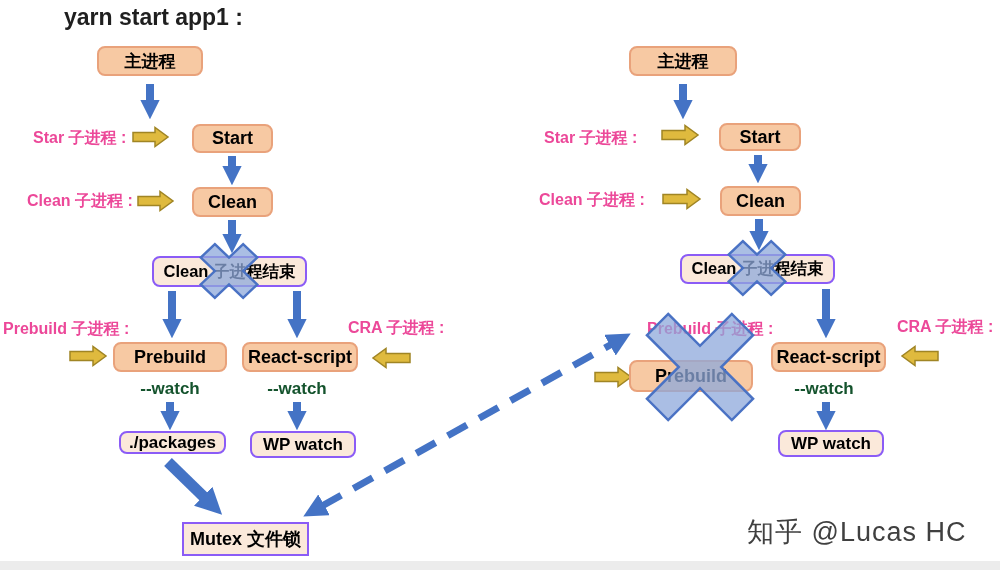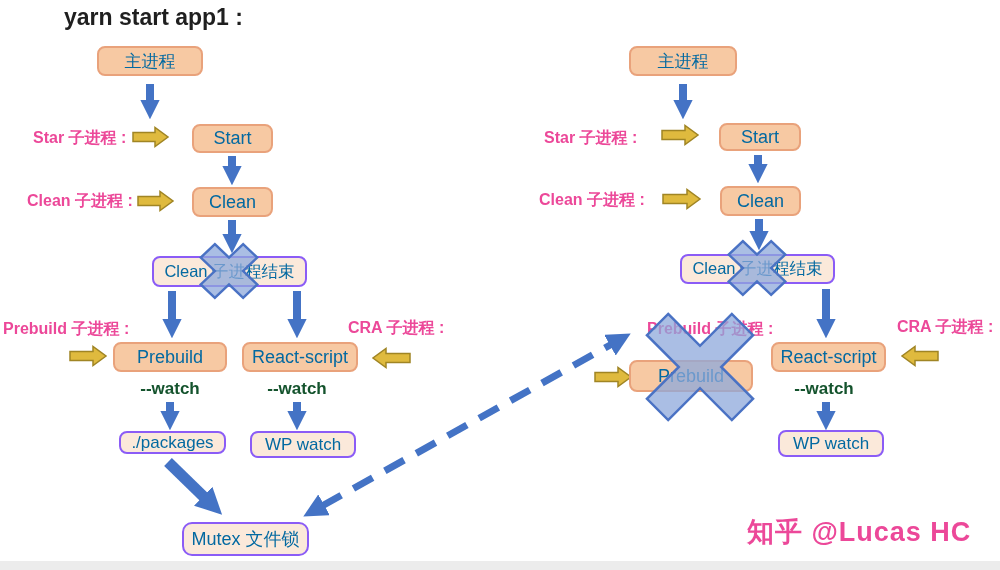--- a/index.html
+++ b/index.html
@@ -9,33 +9,33 @@
   }
   .layer{position:absolute;left:0;top:0;width:1000px;height:570px;pointer-events:none;}
   .layer.bottom{z-index:1;}
   .layer.top{z-index:3;}
   .title{
     position:absolute;z-index:2;font-size:23px;font-weight:700;color:#1f1f1f;white-space:nowrap;
   }
   .node{
     position:absolute;z-index:2;display:flex;align-items:center;justify-content:center;
     background:#f7c9a3;border:2px solid #e9a27b;border-radius:8px;
-    font-size:18px;font-weight:400;color:#0369a1;white-space:nowrap;box-sizing:border-box;
+    font-size:18px;font-weight:700;color:#000000;white-space:nowrap;box-sizing:border-box;
   }
   .node.light{
     background:#fbe9da;border:2px solid #8b5cf6;border-radius:8px;font-size:16.5px;
   }
   .label{
     position:absolute;z-index:2;font-size:16px;font-weight:700;color:#ec4899;white-space:nowrap;
   }
   .watch{
     position:absolute;z-index:2;width:80px;text-align:center;font-size:17px;font-weight:700;color:#14532d;white-space:nowrap;
   }
   .watermark{
-    position:absolute;z-index:2;font-size:27px;font-weight:700;color:#ec4899;letter-spacing:1px;white-space:nowrap;
+    position:absolute;z-index:2;font-size:27px;font-weight:400;color:#404040;letter-spacing:1px;white-space:nowrap;
   }
   .bottom-strip{
     position:absolute;z-index:0;left:0;top:561px;width:1000px;height:9px;background:#ececec;
   }
 </style>
 </head>
 <body>
 
 <div class="canvas">
 
@@ -102,21 +102,21 @@
   <div class="label" style="left:3px;top:319px">Prebuild 子进程 :</div>
   <div class="node" style="left:113px;top:342px;width:114px;height:30px">Prebuild</div>
   <div class="watch" style="left:130px;top:379px">--watch</div>
   <div class="node light" style="left:119px;top:431px;width:107px;height:23px;font-size:17px">./packages</div>
 
   <div class="label" style="left:348px;top:318px">CRA 子进程 :</div>
   <div class="node" style="left:242px;top:342px;width:116px;height:30px">React-script</div>
   <div class="watch" style="left:257px;top:379px">--watch</div>
   <div class="node light" style="left:250px;top:431px;width:106px;height:27px;font-size:17px">WP watch</div>
 
-  <div class="node light" style="left:182px;top:522px;width:127px;height:34px;font-size:18px;border-radius:10px">Mutex 文件锁</div>
+  <div class="node light" style="left:182px;top:522px;width:127px;height:34px;font-size:18px;border-radius:0">Mutex 文件锁</div>
 
 
   <div class="node" style="left:629px;top:46px;width:108px;height:30px;font-size:17px">主进程</div>
 
   <div class="label" style="left:544px;top:128px">Star 子进程 :</div>
   <div class="node" style="left:719px;top:123px;width:82px;height:28px">Start</div>
 
   <div class="label" style="left:539px;top:190px">Clean 子进程 :</div>
   <div class="node" style="left:720px;top:186px;width:81px;height:30px">Clean</div>
 

